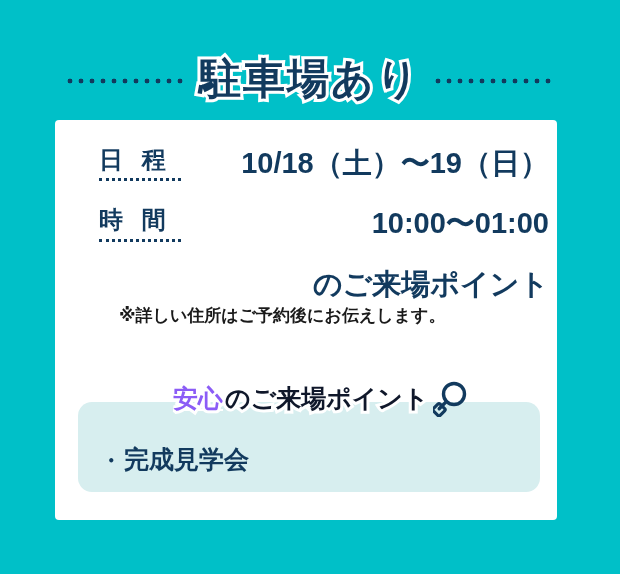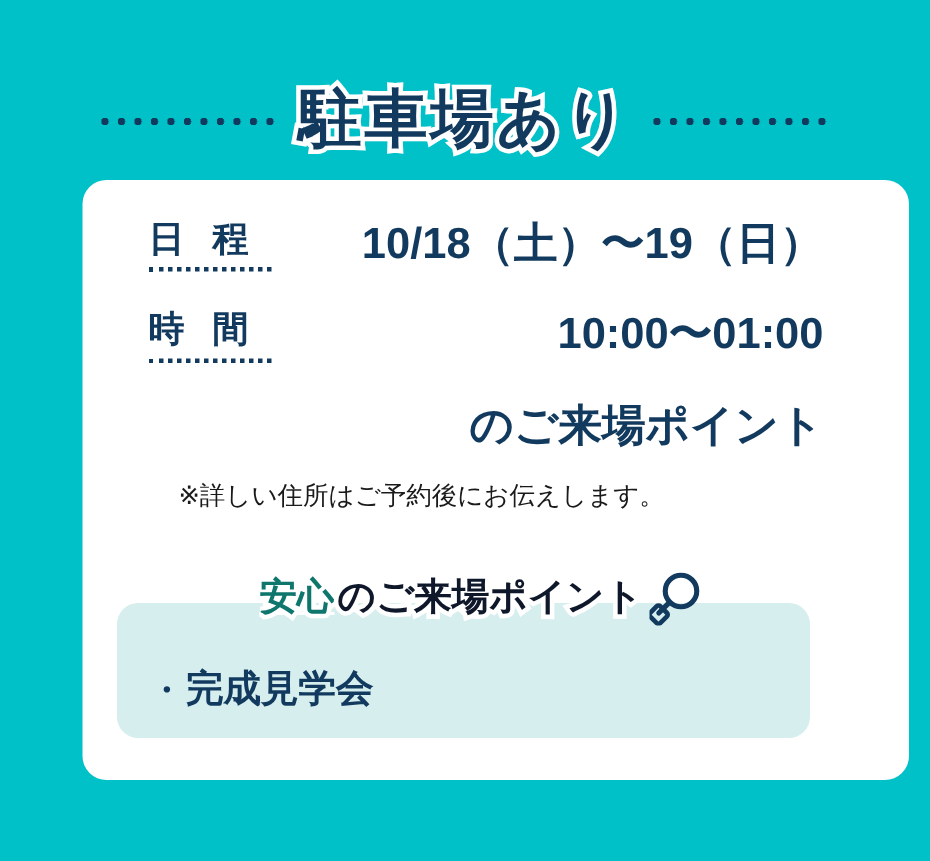--- a/index.html
+++ b/index.html
@@ -53,24 +53,24 @@
     -webkit-text-stroke: 6px #ffffff;
     paint-order: stroke fill;
     text-stroke: 6px #ffffff;
   }
 
   
   .card {
     position: absolute;
     left: 55px;
     top: 120px;
-    width: 551px;
+    width: 502px;
     height: 400px;
     background: #ffffff;
-    border-radius: 16px;
+    border-radius: 4px;
   }
 
   
   .info-list {
     position: absolute;
     left: 44px;
     top: 27px;
     width: 450px;
   }
   .info-row {
@@ -100,24 +100,24 @@
   .info-value {
     font-size: 29px;
     font-weight: bold;
     color: #123a5e;
     line-height: 1.15;
     white-space: nowrap;
     text-align: right;
   }
   .info-note {
     font-size: 17px;
-    font-weight: normal;
+    font-weight: bold;
     color: #1a1a1a;
     line-height: 1.3;
-    margin-top: 19px;
+    margin-top: 4px;
     white-space: nowrap;
   }
 
   
   .points-panel {
     position: absolute;
     left: 23px;
     top: 282px;
     width: 462px;
     height: 90px;
@@ -136,21 +136,21 @@
   }
   .points-heading-text {
     font-size: 25px;
     font-weight: bold;
     color: #0f172a;
     line-height: 1;
     -webkit-text-stroke: 6px #ffffff;
     paint-order: stroke fill;
   }
   .points-heading-text.accent {
-    color: #0f766e;
+    color: #8b5cf6;
     text-decoration: underline;
   }
   .magnifier {
     display: block;
     margin-left: 2px;
     margin-top: 2px;
   }
   .points-items {
     position: absolute;
     left: 20px;

